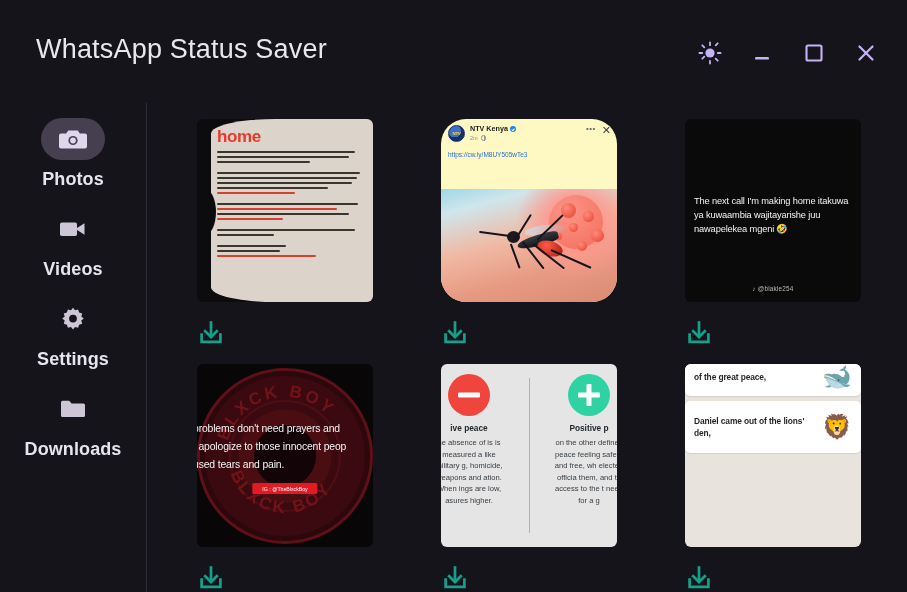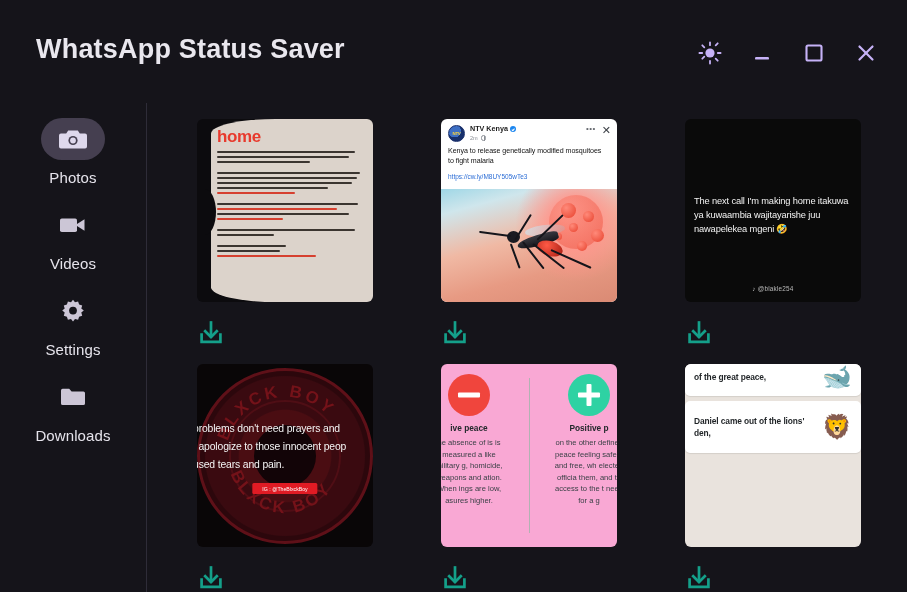--- a/index.html
+++ b/index.html
@@ -27,21 +27,21 @@
     height: 103px;
     flex: 0 0 103px;
     display: flex;
     align-items: flex-start;
     padding: 36px 26px 0 36px;
     background: #15141a;
   }
 
   .app-title {
     font-size: 27px;
-    font-weight: 700;
+    font-weight: 400;
     color: #e9e7ee;
     letter-spacing: 0.2px;
     line-height: 1;
     white-space: nowrap;
   }
 
   .winctl {
     margin-left: auto;
     display: flex;
     align-items: center;
@@ -98,23 +98,23 @@
     display: flex;
     align-items: center;
     justify-content: center;
     margin-bottom: 9px;
   }
   .nav-item.active .nav-pill { background: #453f50; }
 
   .nav-icon { display: block; }
 
   .nav-label {
-    font-size: 15px;
+    font-size: 18px;
     color: #e6e4ec;
-    font-weight: 400;
+    font-weight: 700;
     letter-spacing: .1px;
   }
 
   
   .content {
     flex: 1 1 auto;
     min-width: 0;
     overflow: hidden;
     padding: 16px 30px 0 50px;
   }
@@ -175,21 +175,21 @@
   .cream-inner { position: absolute; left: 20px; right: 6px; top: 9px; }
   .cream-title {
     font-size: 17px; font-weight: 700; color: #e8392c;
     letter-spacing: -.4px; margin-bottom: 6px; line-height: 1;
   }
   .ln { height: 2.4px; border-radius: 1px; background: #3b3530; margin-bottom: 2.6px; }
   .ln.r { background: #d6402f; }
   .ln-gap { height: 6px; }
 
   
-  .fb { background: #ffffff; }
+  .fb { background: #fef9c3; border-radius: 25px; }
   .fb-head { padding: 6px 6px 3px 7px; display: flex; align-items: flex-start; }
   .fb-ava {
     width: 17px; height: 17px; border-radius: 50%;
     background: radial-gradient(circle at 38% 34%, #3d6fc4 0 46%, #17306b 47% 100%);
     border: 1px solid #1a2f6b; flex: 0 0 17px; position: relative;
   }
   .fb-ava::after {
     content: "NTV"; position: absolute; inset: 0;
     display: flex; align-items: center; justify-content: center;
     font-size: 4.4px; font-weight: 700; color: #ffd83a; letter-spacing: -.2px;
@@ -310,21 +310,21 @@
     letter-spacing: -.15px; white-space: nowrap;
   }
   .bxk-tag {
     position: absolute; left: 50%; transform: translateX(-50%);
     top: 119px; background: #e01b24; color: #fff;
     font-size: 5.2px; padding: 2.5px 10px; border-radius: 1.5px;
     white-space: nowrap;
   }
 
   
-  .pce { background: #f9a8d4; }
+  .pce { background: #e5e5e5; }
   .pce-div {
     position: absolute; left: 50%; top: 14px; bottom: 14px;
     width: 1.4px; background: #b2b2b2;
   }
   .pce-col { position: absolute; top: 0; width: 50%; padding: 0 6px; text-align: center; }
   .pce-col.l { left: 0; }
   .pce-col.r { right: 0; }
   .badge {
     width: 42px; height: 42px; border-radius: 50%;
     margin: 10px auto 7px; position: relative;
@@ -512,21 +512,20 @@
                     <span class="fb-verif"></span>
                   </div>
                   <div class="fb-sub">
                     <span>2m</span>
                     <span class="fb-globe"></span>
                   </div>
                 </div>
                 <div class="fb-dots">•••</div>
                 <div class="fb-close">✕</div>
               </div>
-              <div class="fb-text">Kenya to release genetically modified mosquitoes to fight malaria</div>
               <div class="fb-link">https://cw.ly/M8UY505wTe3</div>
               <div class="fb-photo">
                 <div class="blood" style="left:108px;top:6px;width:54px;height:54px;opacity:.5"></div>
                 <div class="blood" style="left:120px;top:14px;width:15px;height:15px"></div>
                 <div class="blood" style="left:142px;top:22px;width:11px;height:11px"></div>
                 <div class="blood" style="left:128px;top:34px;width:9px;height:9px"></div>
                 <div class="blood" style="left:150px;top:40px;width:13px;height:13px"></div>
                 <div class="blood" style="left:114px;top:44px;width:7px;height:7px"></div>
                 <div class="blood" style="left:136px;top:52px;width:10px;height:10px"></div>
                 <div class="mosq-wing"></div>

